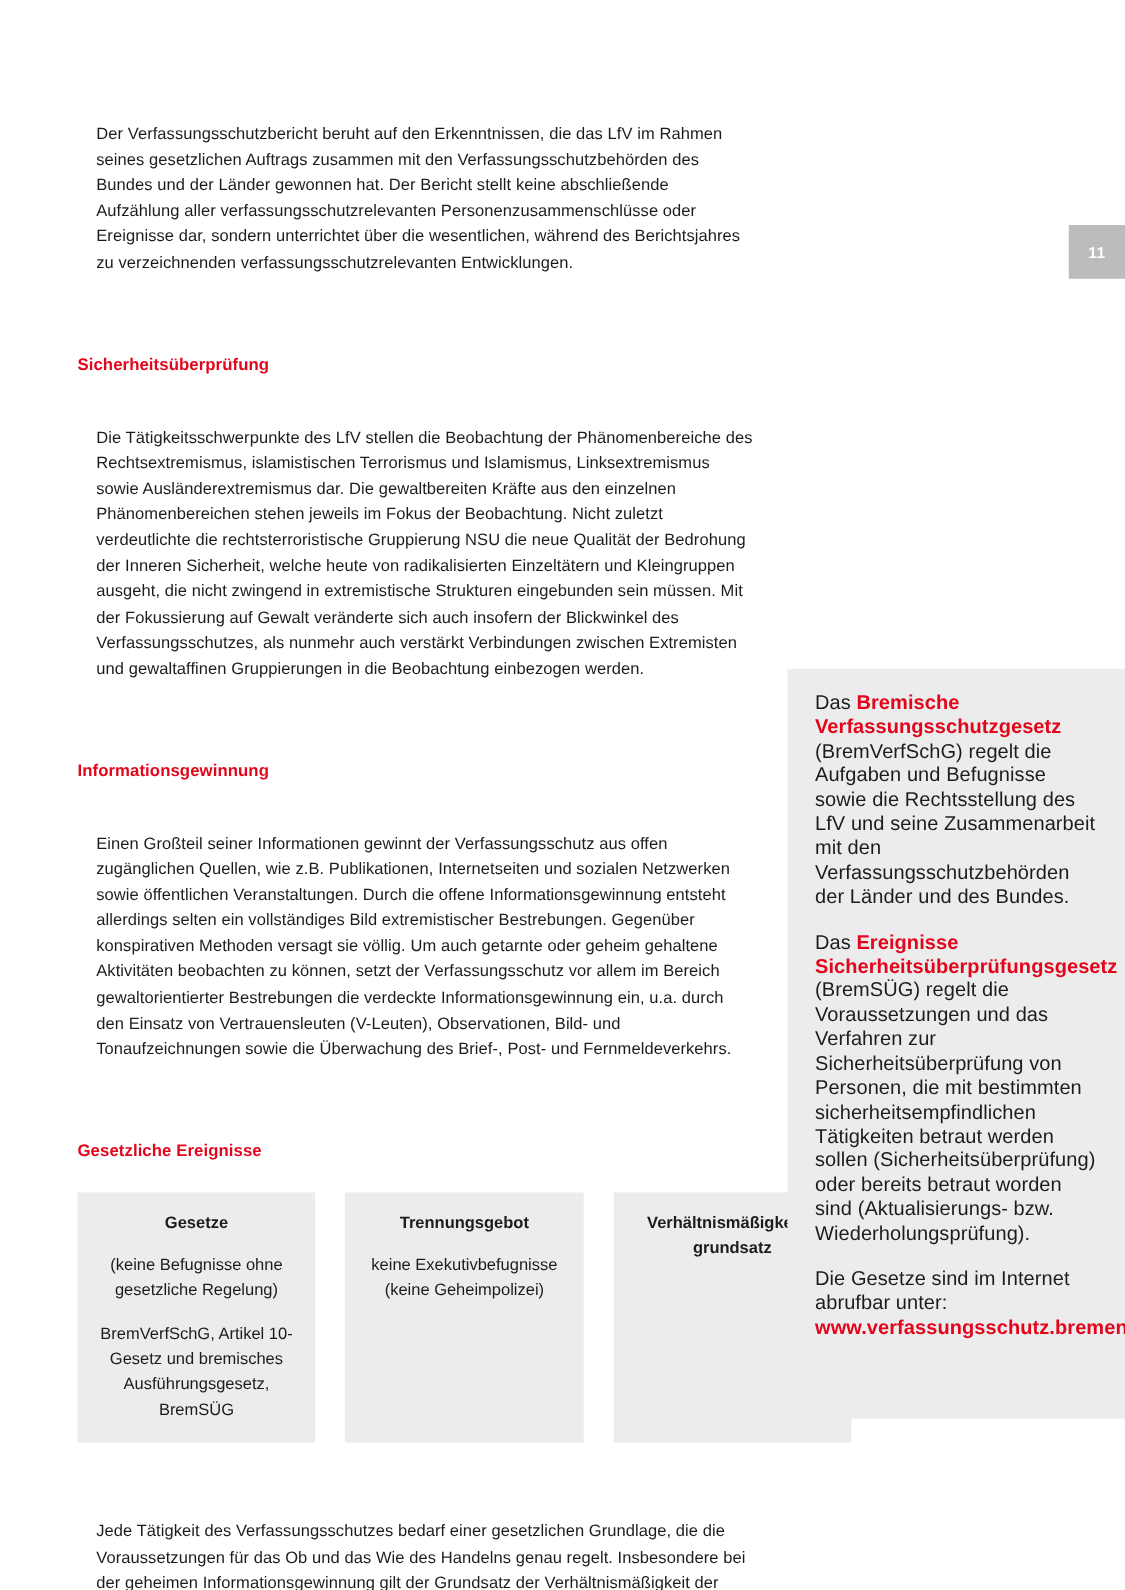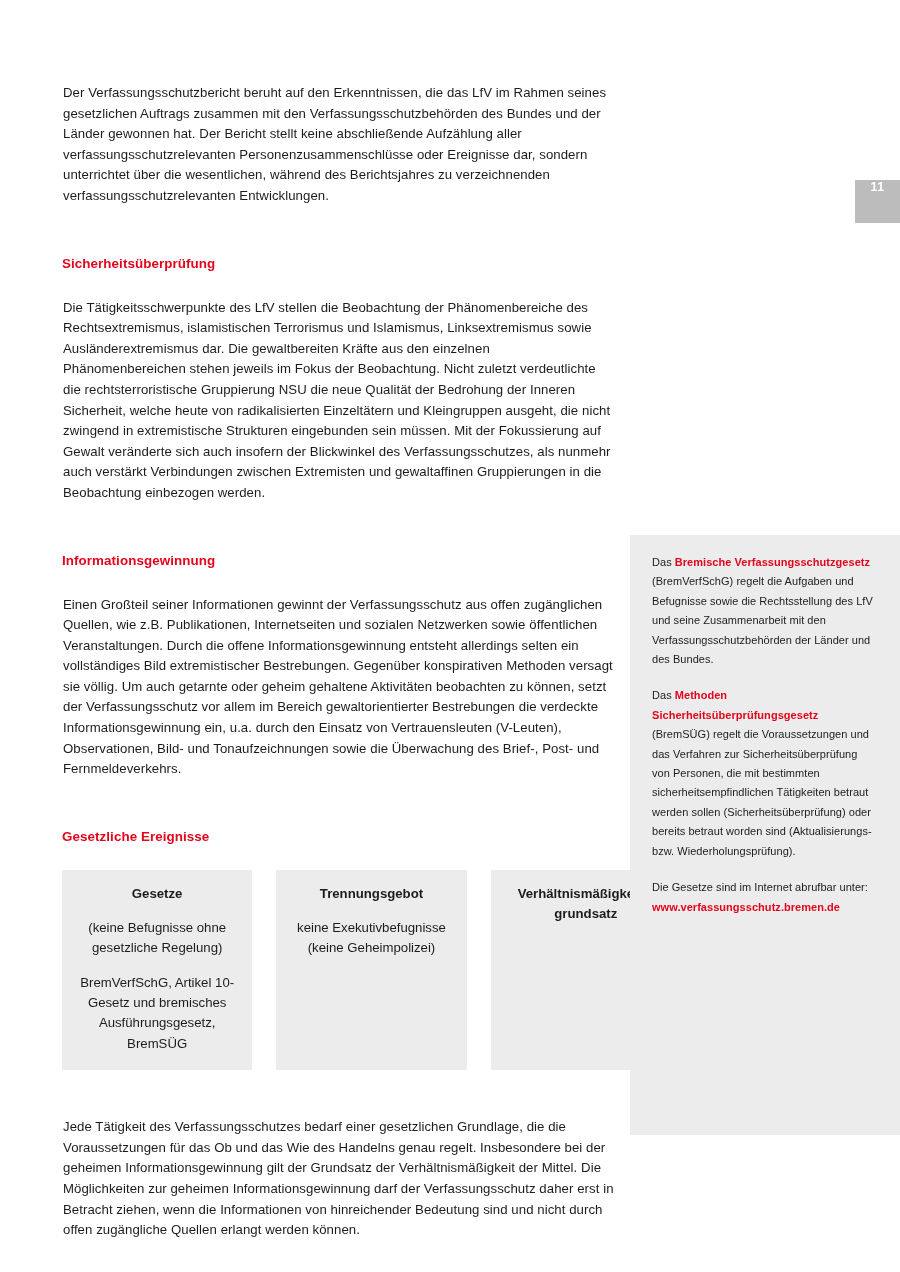--- a/index.html
+++ b/index.html
@@ -22,35 +22,35 @@
     position: absolute;
     left: 855px;
     top: 180px;
     width: 45px;
     height: 43px;
     background: #bcbcbc;
     color: #ffffff;
     font-size: 12.5px;
     font-weight: 700;
     display: flex;
-    align-items: flex-start;
+    align-items: center;
     justify-content: center;
     letter-spacing: 0.3px;
   }
 
   
   .main-col {
     position: absolute;
     left: 62px;
     top: 82px;
     width: 555px;
   }
 
   p.body-text {
-    margin: 1px;
+    margin: 15px;
     font-size: 13.2px;
     line-height: 20.6px;
     color: #1c1c1c;
     letter-spacing: 0.005em;
     text-align: left;
   }
 
   h2.section-head {
     margin: 0;
     color: #e3051b;
@@ -95,21 +95,21 @@
   .side-panel {
     position: absolute;
     left: 630px;
     top: 535px;
     width: 270px;
     min-height: 600px;
     background: #ececec;
     padding: 18px 22px 22px 22px;
   }
   .side-block {
-    font-size: 11px;
+    font-size: 16px;
     line-height: 19.4px;
     color: #1c1c1c;
     margin: 0 0 17px 0;
     letter-spacing: 0.004em;
   }
   .side-block:last-child { margin-bottom: 0; }
   .hl {
     color: #e3051b;
     font-weight: 700;
   }
@@ -166,17 +166,17 @@
   <div class="sp-head-before"></div>
   <p class="body-text">Jede Tätigkeit des Verfassungsschutzes bedarf einer gesetzlichen Grundlage, die die Voraussetzungen für das Ob und das Wie des Handelns genau regelt. Insbesondere bei der geheimen Informationsgewinnung gilt der Grundsatz der Verhältnismäßigkeit der Mittel. Die Möglichkeiten zur geheimen Informationsgewinnung darf der Verfassungsschutz daher erst in Betracht ziehen, wenn die Informationen von hinreichender Bedeutung sind und nicht durch offen zugängliche Quellen erlangt werden können.</p>
 
 </div>
 
 <div class="side-panel">
 
   <p class="side-block"><span>Das </span><span class="hl">Bremische Verfassungsschutzgesetz</span><span> (BremVerfSchG) regelt die Aufgaben und Befugnisse sowie die Rechtsstellung des LfV und seine Zusammenarbeit mit den Verfassungsschutzbehörden der Länder und des Bundes.</span></p>
 
 
-  <p class="side-block"><span>Das </span><span class="hl">Methoden Sicherheitsüberprüfungsgesetz</span><span> (BremSÜG) regelt die Voraussetzungen und das Verfahren zur Sicherheitsüberprüfung von Personen, die mit bestimmten sicherheitsempfindlichen Tätigkeiten betraut werden sollen (Sicherheitsüberprüfung) oder bereits betraut worden sind (Aktualisierungs- bzw. Wiederholungsprüfung).</span></p>
+  <p class="side-block"><span>Das </span><span class="hl">Ereignisse Sicherheitsüberprüfungsgesetz</span><span> (BremSÜG) regelt die Voraussetzungen und das Verfahren zur Sicherheitsüberprüfung von Personen, die mit bestimmten sicherheitsempfindlichen Tätigkeiten betraut werden sollen (Sicherheitsüberprüfung) oder bereits betraut worden sind (Aktualisierungs- bzw. Wiederholungsprüfung).</span></p>
 
   <p class="side-block"><span>Die Gesetze sind im Internet abrufbar unter:</span><br><a class="link-red" href="#">www.verfassungsschutz.bremen.de</a></p>
 
 </div>
 
 </body></html>

